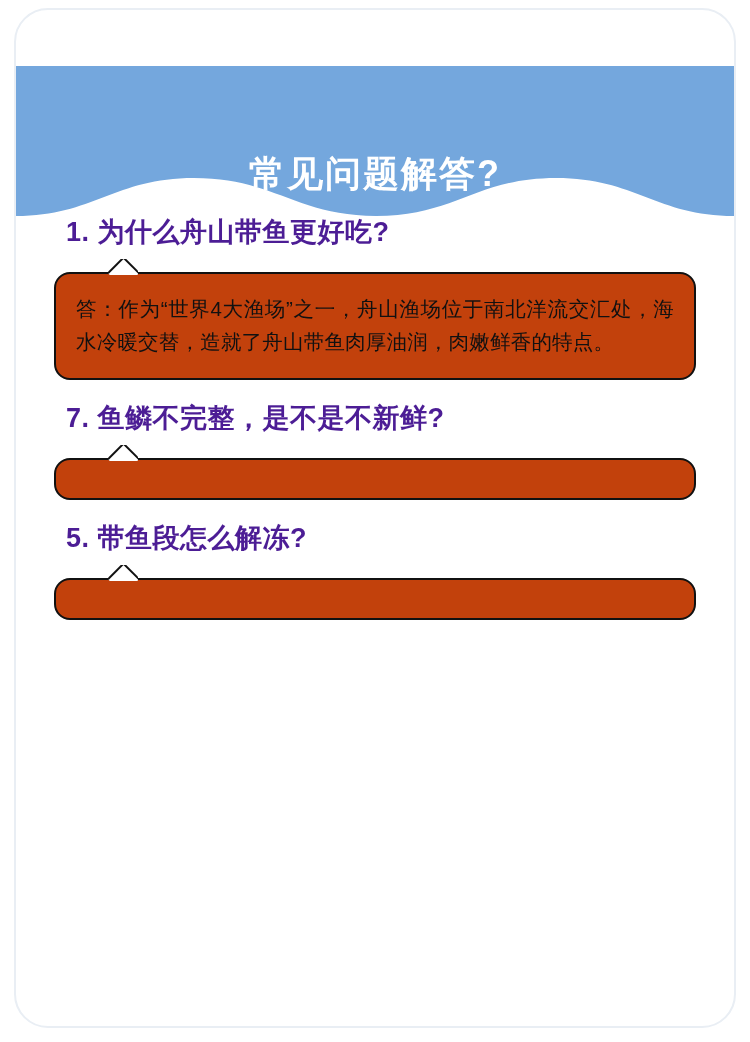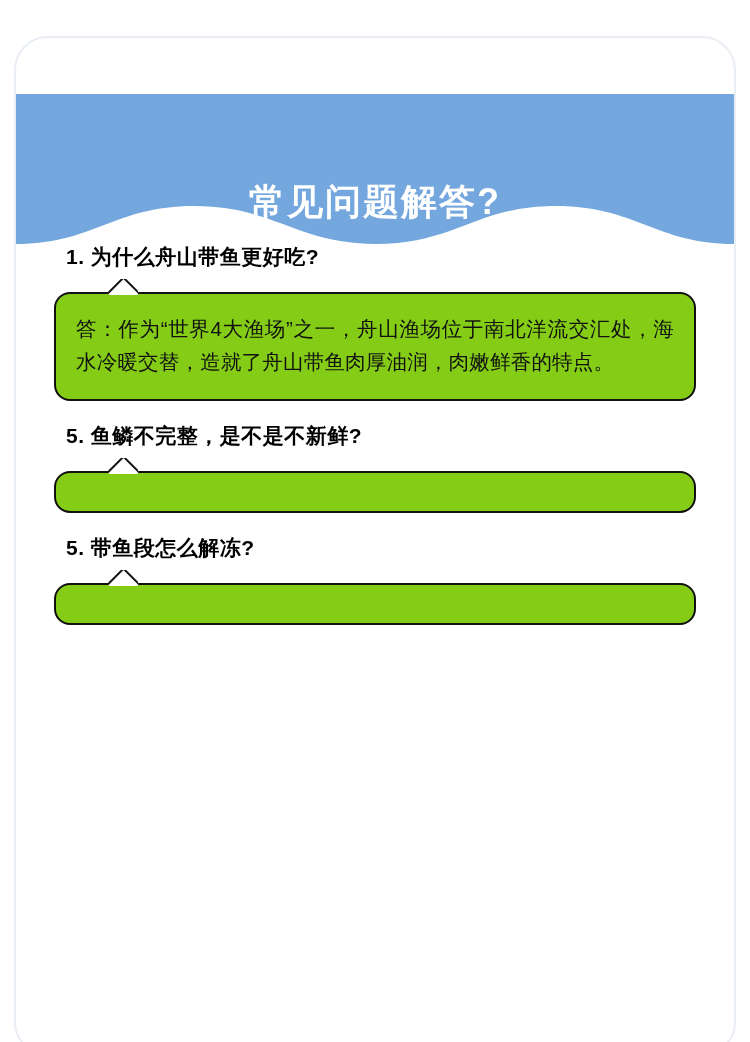--- a/index.html
+++ b/index.html
@@ -13,21 +13,20 @@
     font-family: "Liberation Sans", "DejaVu Sans", sans-serif;
     overflow: hidden;
   }
 
   .page {
     position: relative;
     width: 750px;
     height: 742px;
     background: #ffffff;
     box-sizing: border-box;
-    margin-top: 28px;
   }
 
   
   .card {
     position: absolute;
     left: 14px;
     top: 8px;
     width: 722px;
     height: 1020px;
     background: #ffffff;
@@ -69,36 +68,36 @@
     width: 718px;
     padding: 0 38px;
     box-sizing: border-box;
   }
 
   .faq-item {
     margin-bottom: 22px;
   }
 
   .question {
-    font-size: 21px;
+    font-size: 27px;
     font-weight: bold;
-    color: #000000;
+    color: #4c1d95;
     letter-spacing: 0.5px;
     margin: 0 0 0 12px;
     line-height: 1.25;
   }
 
   .answer-box {
     position: relative;
     margin-top: 22px;
     border: 2px solid #111111;
     border-radius: 16px;
     padding: 18px 20px 20px 20px;
     box-sizing: border-box;
-    background: #84cc16;
+    background: #c2410c;
   }
   
   .answer-box .pointer {
     position: absolute;
     top: -15px;
     left: 52px;
     width: 30px;
     height: 16px;
     overflow: hidden;
   }
@@ -145,21 +144,21 @@
 
       <div class="faq-item">
         <div class="question q1">1. 为什么舟山带鱼更好吃?</div>
         <div class="answer-box">
           <span class="pointer"></span>
           <div class="answer-text">答：作为“世界4大渔场”之一，舟山渔场位于南北洋流交汇处，海水冷暖交替，造就了舟山带鱼肉厚油润，肉嫩鲜香的特点。</div>
         </div>
       </div>
 
       <div class="faq-item">
-        <div class="question q2">5. 鱼鳞不完整，是不是不新鲜?</div>
+        <div class="question q2">7. 鱼鳞不完整，是不是不新鲜?</div>
         <div class="answer-box">
           <span class="pointer"></span>
         </div>
       </div>
 
       <div class="faq-item">
         <div class="question q2">5. 带鱼段怎么解冻?</div>
         <div class="answer-box">
           <span class="pointer"></span>
         </div>

